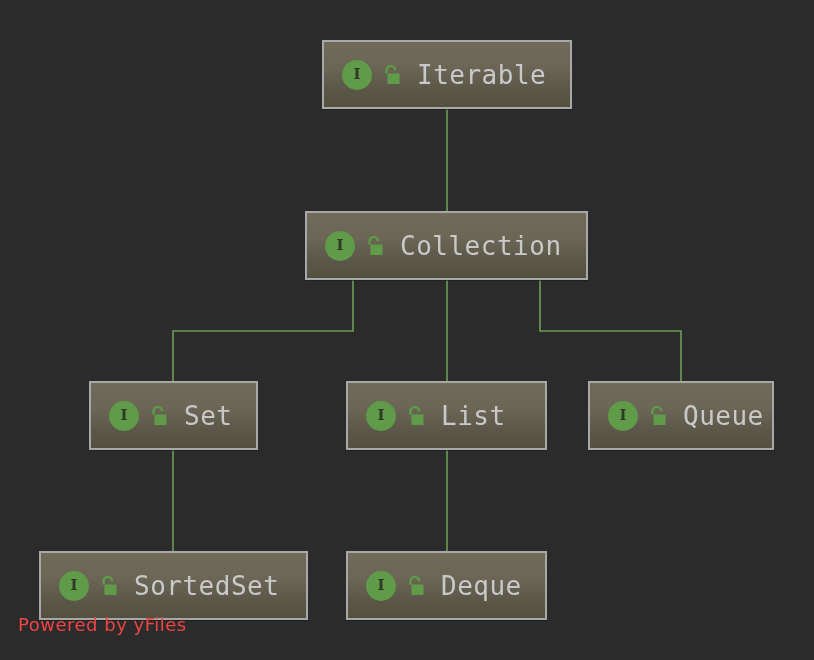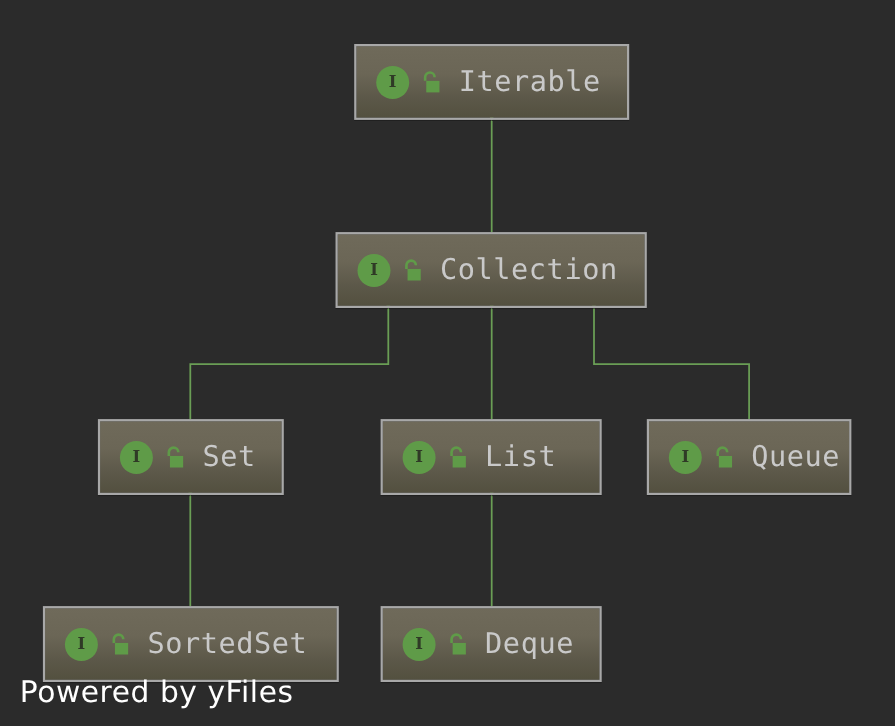--- a/index.html
+++ b/index.html
@@ -60,23 +60,23 @@
     color: #c9c9c9;
     font-size: 26px;
     letter-spacing: 0.5px;
     white-space: nowrap;
     line-height: 1;
   }
   .watermark {
     position: absolute;
     left: 18px;
     top: 614px;
-    color: #ffffff;
+    color: #ef4444;
     font-family: "DejaVu Sans", "Liberation Sans", sans-serif;
-    font-size: 27px;
+    font-size: 18px;
     letter-spacing: 0.5px;
     white-space: nowrap;
   }
 </style>
 </head>
 <body>
 
 <div id="canvas">
 
   <svg id="edge-layer" width="814" height="660" viewBox="0 0 814 660">

